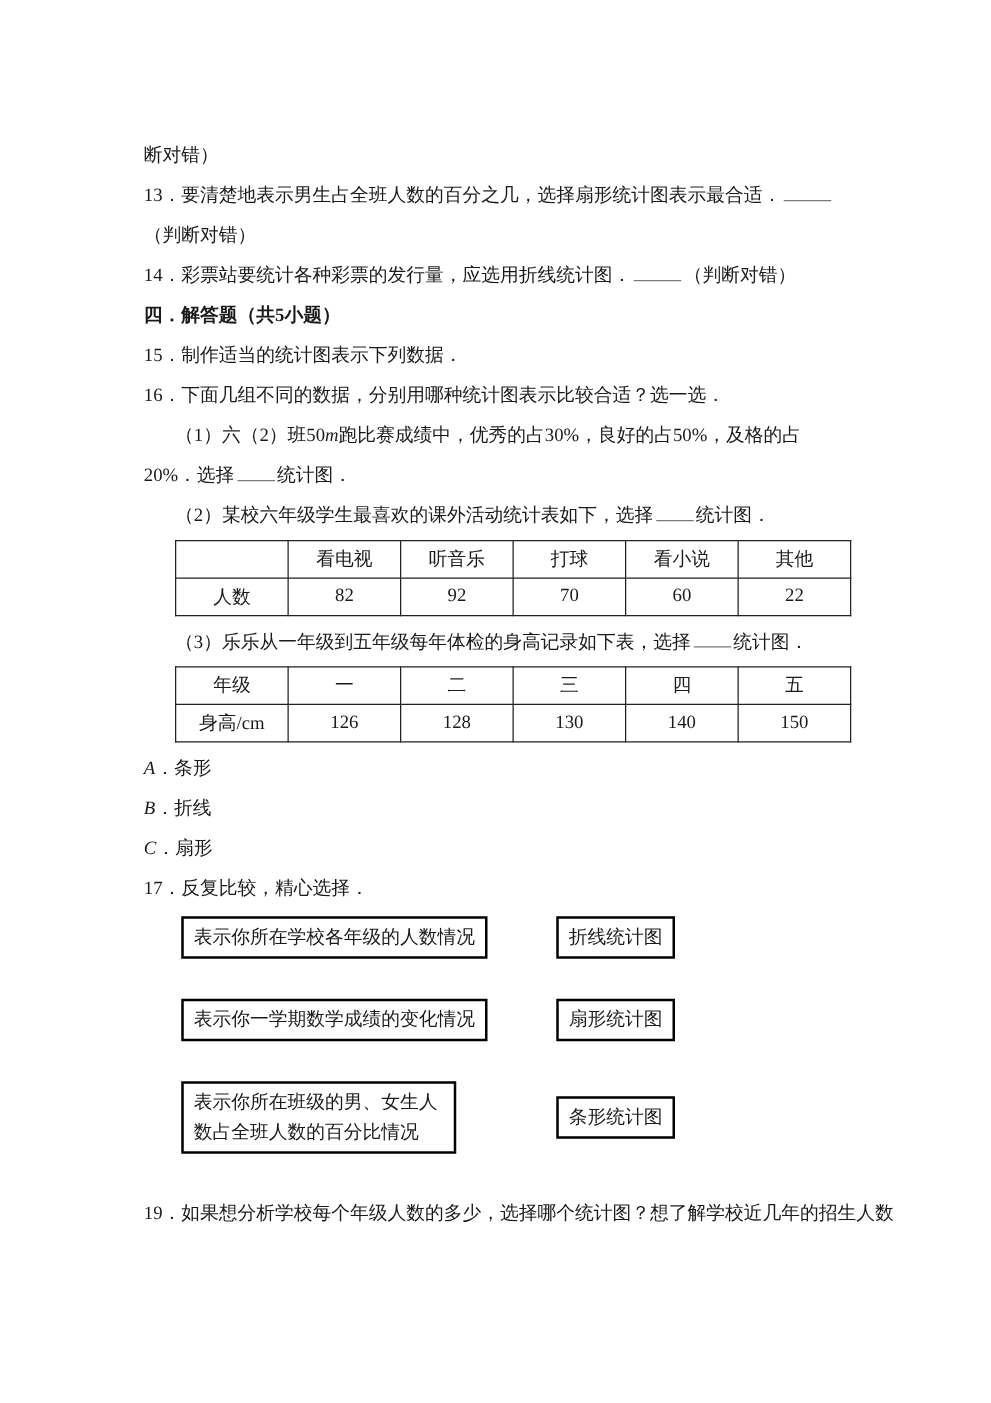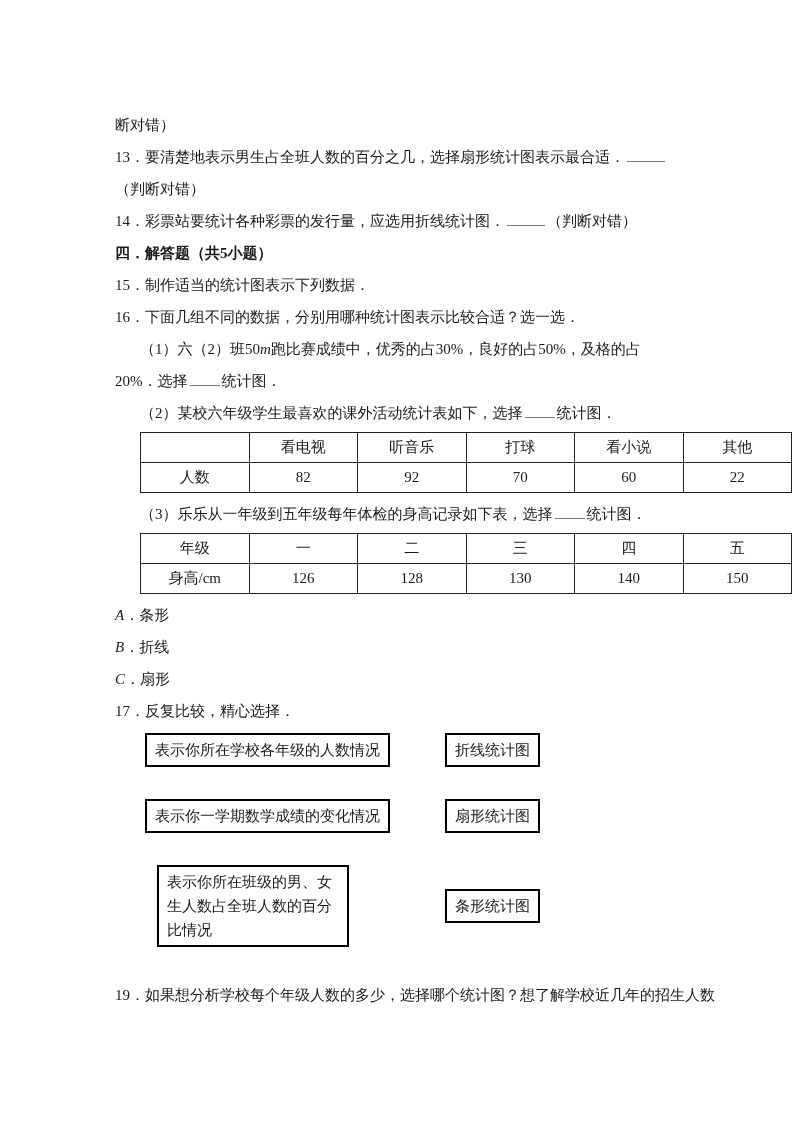--- a/index.html
+++ b/index.html
@@ -16,41 +16,41 @@
   .blank {
     display: inline-block; width: 38px; height: 2px;
     border-bottom: 1px solid #7a7a7a; vertical-align: baseline;
     margin: 0 2px;
   }
   .blank.sm { width: 30px; }
   i.var { font-style: italic; font-family: "Liberation Serif", serif; }
 
   table.dtable {
     border-collapse: collapse; table-layout: fixed;
-    width: 652px; margin: 3px 0 5px 25px;
+    width: 541px; margin: 3px 0 5px 25px;
   }
   .dtable td {
     border: 1px solid #222; height: 30px;
     text-align: center; vertical-align: middle;
     font-size: 15px; padding: 0 2px; overflow: hidden;
   }
 
   .option { line-height: 32px; }
   .option::first-letter { font-style: italic; }
 
   .match-section { margin-top: 6px; }
   .match-row {
     position: relative; margin-left: 30px; margin-bottom: 32px;
     min-height: 34px; display: flex; align-items: center;
   }
   .left-box {
     border: 2px solid #000; padding: 3px 8px;
     line-height: 24px; background: #fff;
   }
-  .left-box.wrapped { width: 192px; margin-left: 12px; }
+  .left-box.wrapped { width: 220px; }
   .right-box {
     position: absolute; left: 300px; top: 50%;
     transform: translateY(-50%);
     border: 2px solid #000; padding: 3px 8px;
     line-height: 24px; white-space: nowrap; background: #fff;
   }
   .q18 { white-space: nowrap; margin-top: 14px; }
 </style>
 </head>
 <body>

